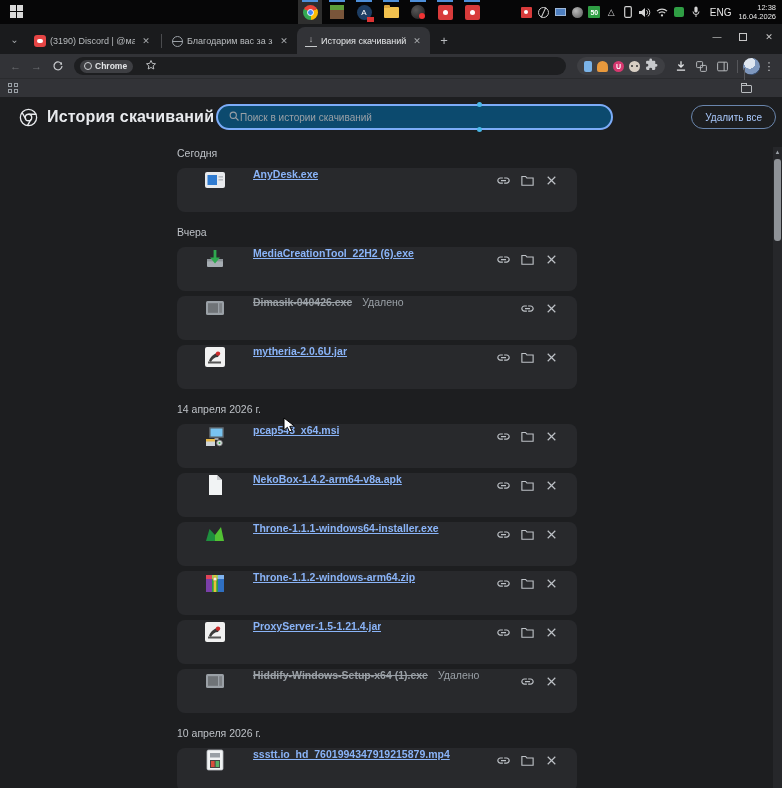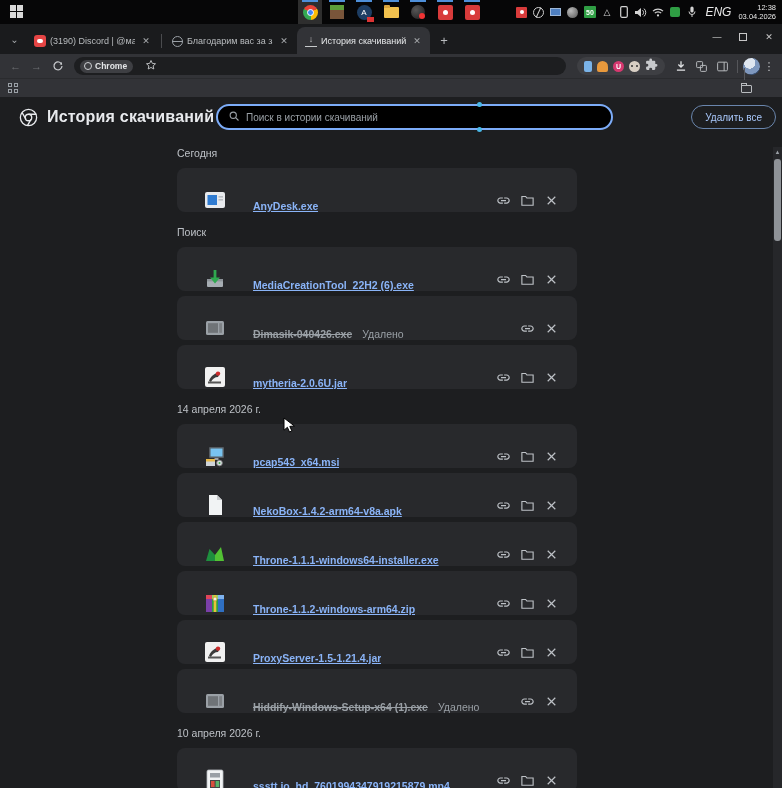--- a/index.html
+++ b/index.html
@@ -34,21 +34,21 @@
   .tb-tray { position:absolute; right:4px; top:0; height:24px; display:flex; align-items:center; gap:4px; }
   .tray-ic { width:13px; height:13px; display:flex; align-items:center; justify-content:center; font-size:9px; color:#d3d3d3; }
   .t-red { width:11px; height:11px; background:#d83b3b; border-radius:1px; display:flex; align-items:center; justify-content:center; }
   .t-red i { width:4px; height:4px; border-radius:50%; background:#fff; }
   .t-globe { width:11px; height:11px; border:1.2px solid #cfcfcf; border-radius:50%; position:relative; }
   .t-globe::before { content:""; position:absolute; left:4px; top:-1px; width:1.2px; height:11px; background:#cfcfcf; transform:rotate(25deg); }
   .t-mon { width:11px; height:8px; background:#4e7fc0; border:1px solid #9db7d8; }
   .t-ball { width:11px; height:11px; border-radius:50%; background:radial-gradient(circle at 35% 35%,#bbb,#555); }
   .t-50 { width:12px; height:12px; background:#2f9e44; color:#fff; font-size:7px; font-weight:bold;
     display:flex; align-items:center; justify-content:center; border-radius:1px; }
-  .lang { color:#e8e8e8; font-size:12px; padding:0 3px;font-style:italic; }
+  .lang { color:#e8e8e8; font-size:10px; padding:0 3px; }
   .clock { text-align:right; color:#e8e8e8; font-size:7.5px; line-height:1.25; padding-right:2px; }
 
   
   .tabstrip { position:relative; height:30px; background:#1a1b1d; display:flex; align-items:flex-end; }
   .tab-search-btn { width:17px; height:17px; margin:0 3px 6px 6px; color:#a5a8ab; font-size:10px;
     display:flex; align-items:center; justify-content:center; cursor:pointer; }
   .tab { position:relative; height:26px; margin-bottom:0; display:flex; align-items:center;
     padding:0 6px 0 8px; width:133px; cursor:pointer; }
   .tab .ttl { flex:1; color:#b9bcbf; font-size:9px; white-space:nowrap; overflow:hidden; margin:0 4px; }
   .tab.active { background:#323337; border-radius:8px 8px 0 0; height:27px; }
@@ -107,37 +107,37 @@
   .bm-sep { width:1px; height:12px; background:#55565a; margin-right:4px; }
   .bm-folder { width:11px; height:8px; border:1.2px solid #b9bcbf; border-radius:1px; position:relative; }
   .bm-folder::before { content:""; position:absolute; top:-3px; left:-1px; width:4px; height:2px; border:1.2px solid #b9bcbf; border-bottom:none; }
   .bm-label { color:#c7c9cc; font-size:9px; cursor:pointer; }
 
   
   .page { position:relative; height:691px; background:#1d1e20; overflow:hidden; }
   .page-header { position:relative; height:40px; }
   .pg-logo { position:absolute; left:18px; top:10px; }
   .pg-title { position:absolute; left:47px; top:11px; color:#e8eaed; font-size:16px; font-weight:bold; letter-spacing:.2px; }
-  .searchbox { position:absolute; left:216px; top:7px; width:397px; height:26px; background:#000000;
-    border:2px solid #7cacf8; border-radius:14px; display:flex; align-items:center; padding:0 10px; gap:6px; }
+  .searchbox { position:absolute; left:216px; top:7px; width:397px; height:26px; background:#0c4a6e;
+    border:2px solid #7cacf8; border-radius:14px; display:flex; align-items:center; padding:0 10px; }
   .searchbox input { flex:1; background:transparent; border:none; outline:none; color:#e8eaed; font-size:10px;
     font-family:"Liberation Sans",sans-serif; }
   .searchbox input::placeholder { color:#9aa0a6; }
   .caret-dot { position:absolute; left:66%; width:5px; height:5px; border-radius:50%; background:#49b8e8; }
   .caret-dot.top { top:-4px; } .caret-dot.bot { bottom:-4px; }
   .clear-all { position:absolute; right:6px; top:8px; height:24px; padding:0 13px; border-radius:12px;
     background:transparent; border:1px solid #6a86ad; color:#a8c7fa; font-size:10px;
     font-family:"Liberation Sans",sans-serif; cursor:pointer; }
 
   .content { position:absolute; left:177px; top:40px; width:400px; }
   .section { margin-top:14px; }
   .section:first-child { margin-top:10px; }
   .sec-label { color:#bdc1c6; font-size:10.5px; margin-bottom:9px; }
   .sec-rows { display:flex; flex-direction:column; gap:5px; }
-  .card { height:44px; background:#28292c; border-radius:8px; display:flex; align-items:flex-end; padding:0 14px 0 26px; }
+  .card { height:44px; background:#28292c; border-radius:8px; display:flex; align-items:flex-start; padding:0 14px 0 26px; }
   .ficon { width:24px; height:24px; flex:none; margin-right:26px; display:flex; align-items:center; justify-content:center; }
   .fname { font-size:10.5px; font-weight:bold; color:#8ab4f8; text-decoration:underline; cursor:pointer;
     white-space:nowrap; overflow:hidden; max-width:215px; }
   .card.deleted .fname { color:#9aa0a6; text-decoration:line-through; cursor:default; }
   .removed { color:#9aa0a6; font-size:10.5px; margin-left:10px; }
   .spacer { flex:1; }
   .act { width:24px; height:24px; display:flex; align-items:center; justify-content:center; cursor:pointer; flex:none; }
 
   
   .scrollbar { position:absolute; right:0; top:50px; bottom:0; width:9px; background:#26272a; }
@@ -229,21 +229,21 @@
         </span>
       <span class="tray-ic">
         <svg width="8" height="12" viewBox="0 0 8 12">
             <rect x="2.4" y="0.5" width="3.2" height="6" rx="1.6" fill="#d3d3d3"></rect>
             <path d="M1 5.5a3 3 0 0 0 6 0M4 8.5v2.5" fill="none" stroke="#d3d3d3" stroke-width="1"></path>
           </svg>
       </span>
       <span class="lang">ENG</span>
       <span class="clock">
         <div>12:38</div>
-        <div>03.04.2026</div>
+        <div>16.04.2026</div>
       </span>
     </div>
   </div>
 
   <div class="tabstrip">
     <div class="tab-search-btn">⌄</div>
     <div class="tab">
       <span class="fav-discord">
           <i></i>
         </span>
@@ -389,21 +389,21 @@
               <span class="act">
                 <svg width="13" height="13" viewBox="0 0 24 24" fill="none" stroke="#bdc1c6" stroke-width="2.2">
                   <path d="M5 5l14 14M19 5L5 19"></path>
                 </svg>
               </span>
             </div>
           </div>
   </div>
 
   <div class="section">
-    <div class="sec-label">Поиск</div>
+    <div class="sec-label">Вчера</div>
     <div class="sec-rows">
             <div class="card">
               <span class="ficon">
                 <svg width="24" height="24" viewBox="0 0 24 24">
                   <rect x="4" y="12" width="16" height="8" rx="1" fill="#a7adb3"></rect>
                   <rect x="4" y="12" width="16" height="2.4" fill="#8d9399"></rect>
                   <rect x="10.6" y="3" width="2.8" height="8" fill="#2fa84f"></rect>
                   <path d="M7 10.4l5 6 5-6z" fill="#2fa84f"></path>
                 </svg>
               </span>

